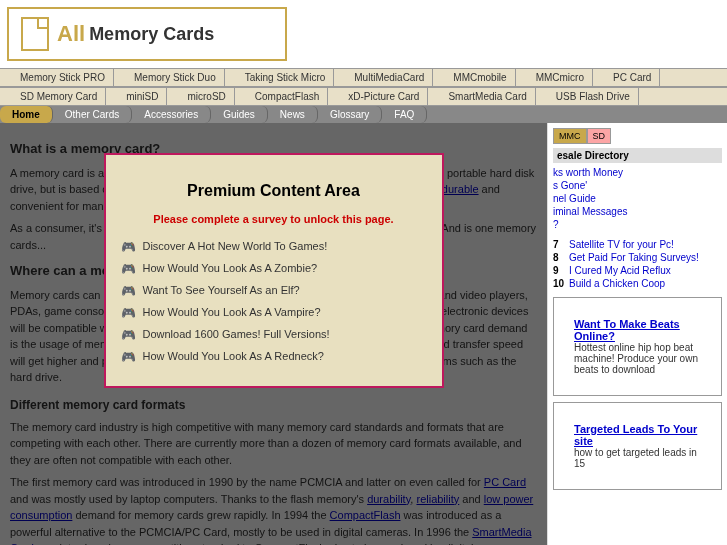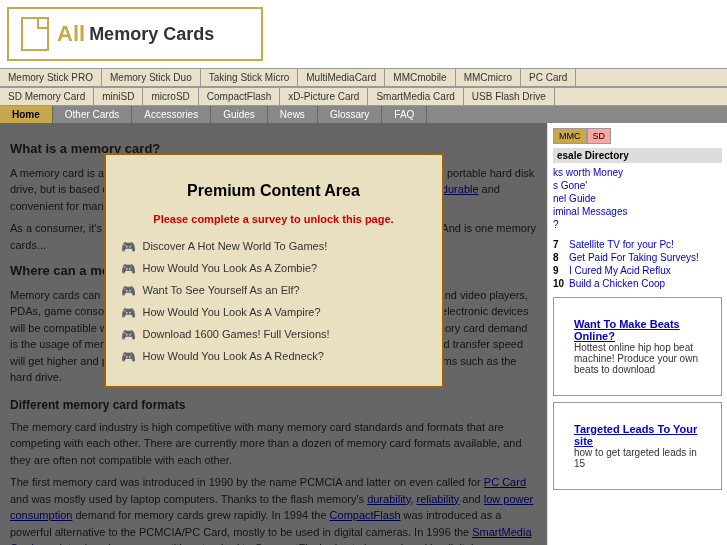--- a/index.html
+++ b/index.html
@@ -1,31 +1,31 @@
 <!DOCTYPE html>
 <html><head>
   <meta charset="utf-8">
   <style>
     * { margin: 0; padding: 0; box-sizing: border-box; }
     body { font-family: Arial, sans-serif; font-size: 11px; background: #fff; width: 727px; overflow-x: hidden; }
 
     
-    #header { border: 2px solid #c8a84b; padding: 8px 12px; margin: 7px; display: flex; align-items: center; background: #fff; width: 256px; }
+    #header { border: 2px solid #c8a84b; padding: 8px 12px; margin: 7px; display: flex; align-items: center; background: #fff; width: 280px; }
     #header .logo-icon { width: 28px; height: 34px; border: 2px solid #c8a84b; margin-right: 8px; position: relative; display: flex; align-items: flex-end; padding: 2px; }
     #header .logo-icon::before { content: ''; position: absolute; top: 0; right: 0; width: 8px; height: 8px; border-bottom: 2px solid #c8a84b; border-left: 2px solid #c8a84b; background: #fff; }
     #header .logo-text-all { color: #c8a84b; font-size: 22px; font-weight: bold; margin-right: 4px; }
     #header .logo-text-main { font-size: 18px; font-weight: bold; color: #333; }
 
     
     .nav-row { background: #e8e0c8; display: flex; border-top: 1px solid #999; border-bottom: 1px solid #999; }
-    .nav-row a { font-size: 10px; color: #333; text-decoration: none; padding: 3px 8px; border-right: 1px solid #999; white-space: nowrap; }
+    .nav-row a { font-size: 10px; color: #333; text-decoration: none; padding: 3px 8px; border-right: 1px solid #999; white-space: nowrap; margin-left: 12px; }
 
     
     .tab-bar { background: #888; display: flex; }
-    .tab-bar a { font-size: 10px; color: #fff; text-decoration: none; padding: 3px 12px; border-right: 1px solid #666; }
+    .tab-bar a { font-size: 10px; color: #fff; text-decoration: none; padding: 3px 12px; border-right: 1px solid #666; border-radius: 6px; }
     .tab-bar a.active { background: #c8a84b; color: #000; font-weight: bold; }
 
     
     .main-container { display: flex; }
 
     
     .content-area { flex: 1; padding: 8px 10px; font-size: 11px; color: #333; line-height: 1.5; position: relative; }
     .content-area h2 { font-size: 13px; font-weight: bold; margin-bottom: 6px; margin-top: 8px; }
     .content-area h3 { font-size: 12px; font-weight: bold; margin-bottom: 5px; margin-top: 10px; }
     .content-area p { margin-bottom: 6px; font-size: 11px; }
@@ -44,21 +44,21 @@
     .sidebar-numbered { margin-bottom: 8px; }
     .sidebar-numbered .item { display: flex; font-size: 10px; margin-bottom: 2px; }
     .sidebar-numbered .num { width: 16px; font-weight: bold; }
     .sidebar-numbered .text a { color: #0000cc; text-decoration: none; }
     .sidebar-ad { border: 1px solid #999; padding: 20px; margin-bottom: 6px; font-size: 10px; }
     .sidebar-ad .ad-title a { color: #0000cc; font-weight: bold; font-size: 11px; }
     .sidebar-ad p { font-size: 10px; color: #333; }
 
     
     .modal-overlay { position: absolute; top: 0; left: 0; right: 0; bottom: 0; background: rgba(0,0,0,0.6); z-index: 100; display: flex; justify-content: center; align-items: flex-start; padding-top: 30px; }
-    .modal-box { background: #e8e0c0; border: 2px solid #a16207; width: 340px; padding: 16px; position: relative; }
+    .modal-box { background: #e8e0c0; border: 2px solid #be185d; width: 340px; padding: 16px; position: relative; }
     .modal-box h2 { text-align: center; font-size: 16px; color: #000; margin-bottom: 8px; }
     .modal-box .survey-text { text-align: center; color: #cc0000; font-size: 11px; font-weight: bold; margin-bottom: 10px; }
     .modal-box ul { list-style: none; padding: 0; }
     .modal-box ul li { display: flex; align-items: center; margin-bottom: 4px; font-size: 11px; color: #333; }
     .modal-box ul li::before { content: '🎮'; margin-right: 6px; font-size: 12px; }
     .modal-box ul li:nth-child(1)::before { content: '🎮'; }
     .modal-box ul li:nth-child(2)::before { content: '🎮'; }
     .modal-box ul li:nth-child(3)::before { content: '🎮'; }
     .modal-box ul li:nth-child(4)::before { content: '🎮'; }
     .modal-box ul li:nth-child(5)::before { content: '🎮'; }

